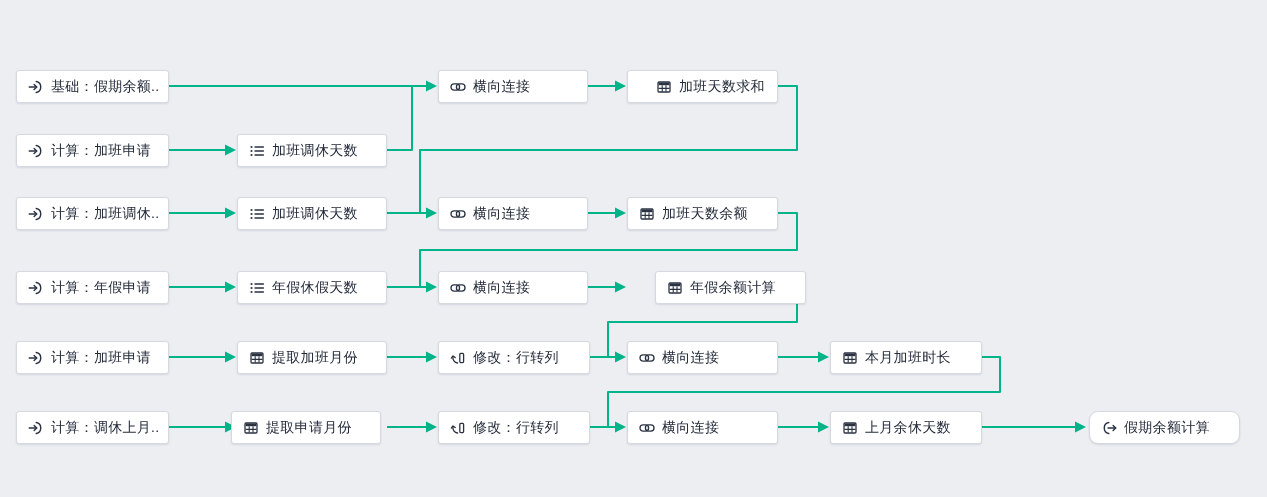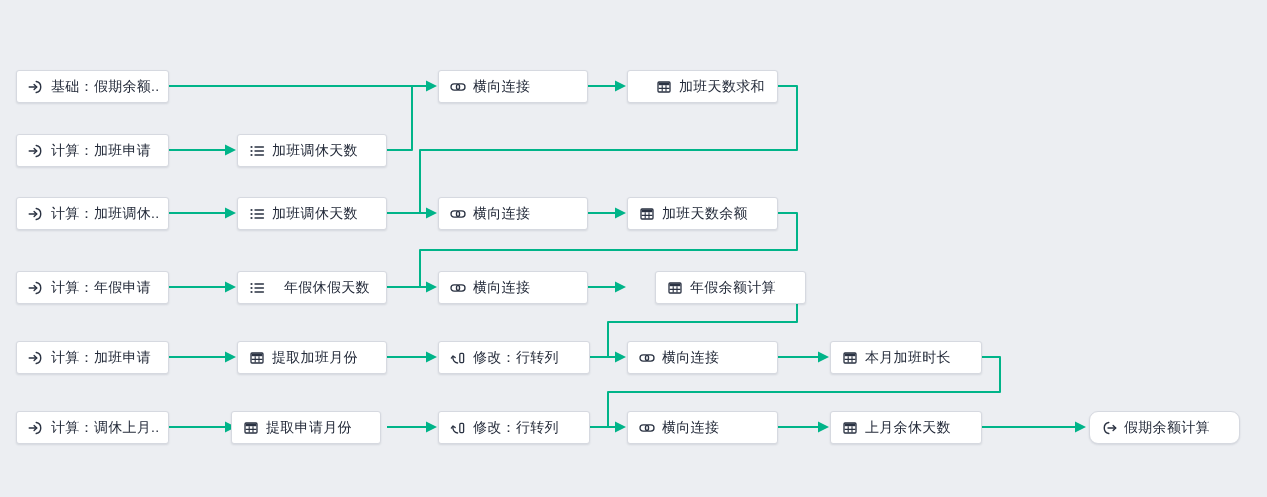--- a/index.html
+++ b/index.html
@@ -192,21 +192,21 @@
       <div class="node" style="left: 16px; top: 271px; width: 153px; height: 33px; text-align: right;">
         <span class="icon">
           <svg width="16" height="16" viewBox="0 0 16 16" fill="none">
             <path d="M8.2 2.5 A5.6 5.6 0 0 1 8.2 13.5" stroke="#2a3242" stroke-width="1.4" stroke-linecap="round"></path>
             <path d="M1.2 8 H8.6" stroke="#2a3242" stroke-width="1.4" stroke-linecap="round"></path>
             <path d="M6.1 5.5 L8.7 8 L6.1 10.5" stroke="#2a3242" stroke-width="1.4" fill="none" stroke-linecap="round" stroke-linejoin="round"></path>
           </svg>
         </span>
         <span class="label">计算：年假申请</span>
       </div>
-      <div class="node" style="left: 237px; top: 271px; width: 150px; height: 33px; gap: 12px;">
+      <div class="node" style="left: 237px; top: 271px; width: 150px; height: 33px;">
         <span class="icon">
           <svg width="16" height="16" viewBox="0 0 16 16" fill="none">
             <rect x="1.6" y="3.1" width="1.8" height="1.8" fill="#2a3242"></rect>
             <path d="M6 4 H14.4" stroke="#2a3242" stroke-width="1.4" stroke-linecap="round"></path>
             <rect x="1.6" y="7.1" width="1.8" height="1.8" fill="#2a3242"></rect>
             <path d="M6 8 H14.4" stroke="#2a3242" stroke-width="1.4" stroke-linecap="round"></path>
             <rect x="1.6" y="11.1" width="1.8" height="1.8" fill="#2a3242"></rect>
             <path d="M6 12 H14.4" stroke="#2a3242" stroke-width="1.4" stroke-linecap="round"></path>
           </svg>
         </span>

